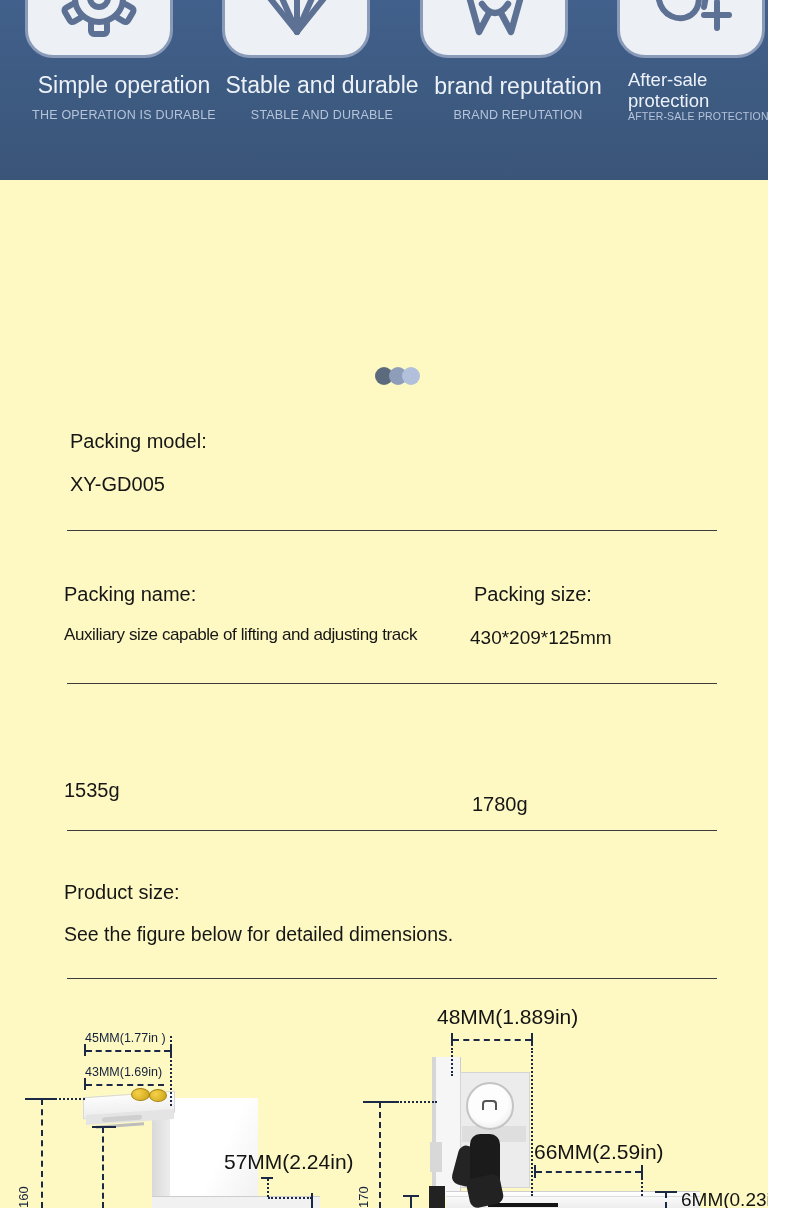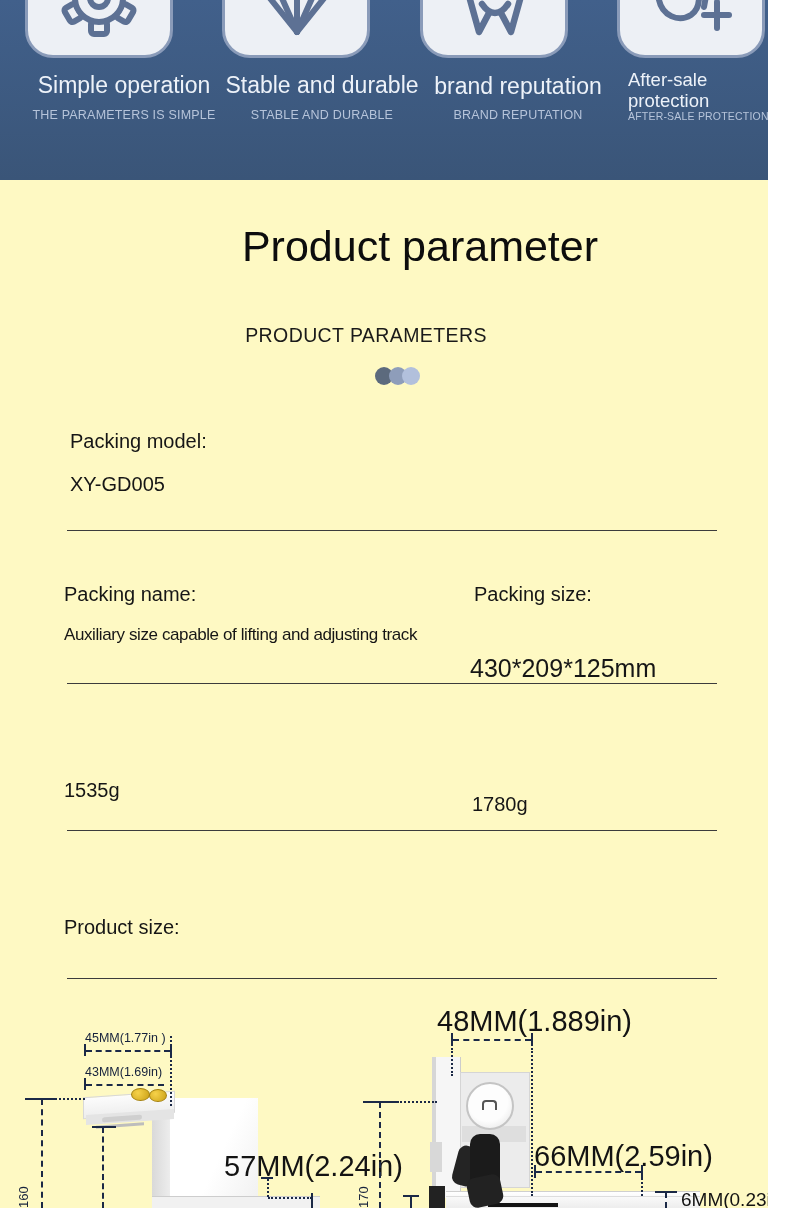--- a/index.html
+++ b/index.html
@@ -20,21 +20,21 @@
   .plabel{font-size:20px;color:#161616;}
   .pvalue{font-size:20px;color:#161616;}
   .hr{height:1px;background:#3c3c3c;width:650px;left:67px;}
   .dimh-dash{border-top:2px dashed #1b2947;height:0;}
   .dimv-dash{border-left:2px dashed #1b2947;width:0;}
   .dimh-dot{border-top:2px dotted #1b2947;height:0;}
   .dimv-dot{border-left:2px dotted #1b2947;width:0;}
   .tickv{width:2px;background:#1b2947;}
   .tickh{height:2px;background:#1b2947;}
   .dimtxt-sm{font-size:12.5px;color:#15213c;white-space:nowrap;}
-  .dimtxt-lg{font-size:29px;color:#131313;white-space:nowrap;}
+  .dimtxt-lg{font-size:21px;color:#131313;white-space:nowrap;}
   .vlabel{font-size:13px;color:#15213c;transform:rotate(-90deg);transform-origin:0 0;white-space:nowrap;}
   .knob{background:radial-gradient(circle at 35% 35%,#f6d24a,#caa015);border:1px solid #a5810d;border-radius:50%;}
 </style>
 </head>
 <body>
 
 <div class="page">
 
   <div class="abs banner">
 
@@ -70,53 +70,52 @@
     <svg class="abs" style="left:652px;top:0;" width="82" height="34" viewBox="0 0 82 34">
       <g fill="none" stroke="#5d7194" stroke-width="6" stroke-linecap="round">
         <path d="M7,0 C10,15 26,23 39,15 C45,11 47,5 47,-3"></path>
         <path d="M54,-4 L52,7"></path>
         <path d="M52,15 H77"></path>
         <path d="M65,2 V28"></path>
       </g>
     </svg>
 
     <div class="abs ftitle" style="left:16px;top:72px;width:216px;">Simple operation</div>
-    <div class="abs fsub" style="left:16px;top:108px;width:216px;">THE PARAMETERS IS SIMPLE</div>
+    <div class="abs fsub" style="left:16px;top:108px;width:216px;">THE OPERATION IS DURABLE</div>
 
     <div class="abs ftitle" style="left:222px;top:72px;width:200px;">Stable and durable</div>
     <div class="abs fsub" style="left:222px;top:108px;width:200px;">STABLE AND DURABLE</div>
 
     <div class="abs ftitle" style="left:418px;top:73px;width:200px;">brand reputation</div>
     <div class="abs fsub" style="left:418px;top:108px;width:200px;">BRAND REPUTATION</div>
 
     <div class="abs ftitle" style="left:628px;top:70px;width:118px;font-size:18.5px;line-height:1.12;text-align:left;">After-sale protection</div>
     <div class="abs fsub" style="left:628px;top:110px;width:160px;font-size:10.5px;text-align:left;">AFTER-SALE PROTECTION</div>
   </div>
 
-  <div class="abs h1" style="left:0;top:222px;width:790px;padding-left:50px;box-sizing:border-box;">Product parameter</div>
-  <div class="abs h2" style="left:0;top:324px;width:732px;">PRODUCT PARAMETERS</div>
   <div class="abs dot" style="left:375px;top:367px;background:#5c6a7d;z-index:1;"></div>
   <div class="abs dot" style="left:389px;top:367px;background:#8e9dba;z-index:2;"></div>
   <div class="abs dot" style="left:402px;top:367px;background:#b2c0dc;z-index:3;"></div>
 
   <div class="abs plabel" style="left:70px;top:430px;">Packing model:</div>
   <div class="abs pvalue" style="left:70px;top:473px;">XY-GD005</div>
   <div class="abs hr" style="top:530px;"></div>
 
   <div class="abs plabel" style="left:64px;top:583px;">Packing name:</div>
   <div class="abs pvalue" style="left:64px;top:625px;font-size:17px;letter-spacing:-0.4px;">Auxiliary size capable of lifting and adjusting track</div>
   <div class="abs plabel" style="left:474px;top:583px;">Packing size:</div>
-  <div class="abs pvalue" style="left:470px;top:654px;font-size:25px;">430*209*125mm</div>
+  <div class="abs pvalue" style="left:470px;top:627px;font-size:19px;">430*209*125mm</div>
   <div class="abs hr" style="top:683px;"></div>
 
   <div class="abs pvalue" style="left:64px;top:779px;">1535g</div>
   <div class="abs pvalue" style="left:472px;top:793px;">1780g</div>
   <div class="abs hr" style="top:830px;"></div>
 
-  <div class="abs plabel" style="left:64px;top:916px;">Product size:</div>
+  <div class="abs plabel" style="left:64px;top:881px;">Product size:</div>
+  <div class="abs pvalue" style="left:64px;top:923px;font-size:19.5px;">See the figure below for detailed dimensions.</div>
   <div class="abs hr" style="top:978px;"></div>
 
   <div class="abs" style="left:0;top:990px;width:790px;height:218px;">
 
     <div class="abs" style="left:152px;top:110px;width:20px;height:98px;background:linear-gradient(90deg,#d9d9d9,#efefef);"></div>
     <div class="abs" style="left:170px;top:108px;width:88px;height:110px;background:linear-gradient(115deg,#ffffff 55%,#f0f0f0);"></div>
     <div class="abs" style="left:152px;top:206px;width:168px;height:12px;background:#f1f1f1;border-top:1px solid #cdcdcd;"></div>
     <div class="abs" style="left:83px;top:104px;width:90px;height:20px;background:linear-gradient(180deg,#fcfcfc,#ededed);border:1px solid #d8d8d8;transform:skewY(-4deg);"></div>
     <div class="abs" style="left:86px;top:122px;width:88px;height:10px;background:#e4e4e4;transform:skewY(-4deg);"></div>
     <div class="abs" style="left:102px;top:126px;width:40px;height:5px;background:#cfcfcf;border-radius:3px;transform:skewY(-4deg);"></div>

